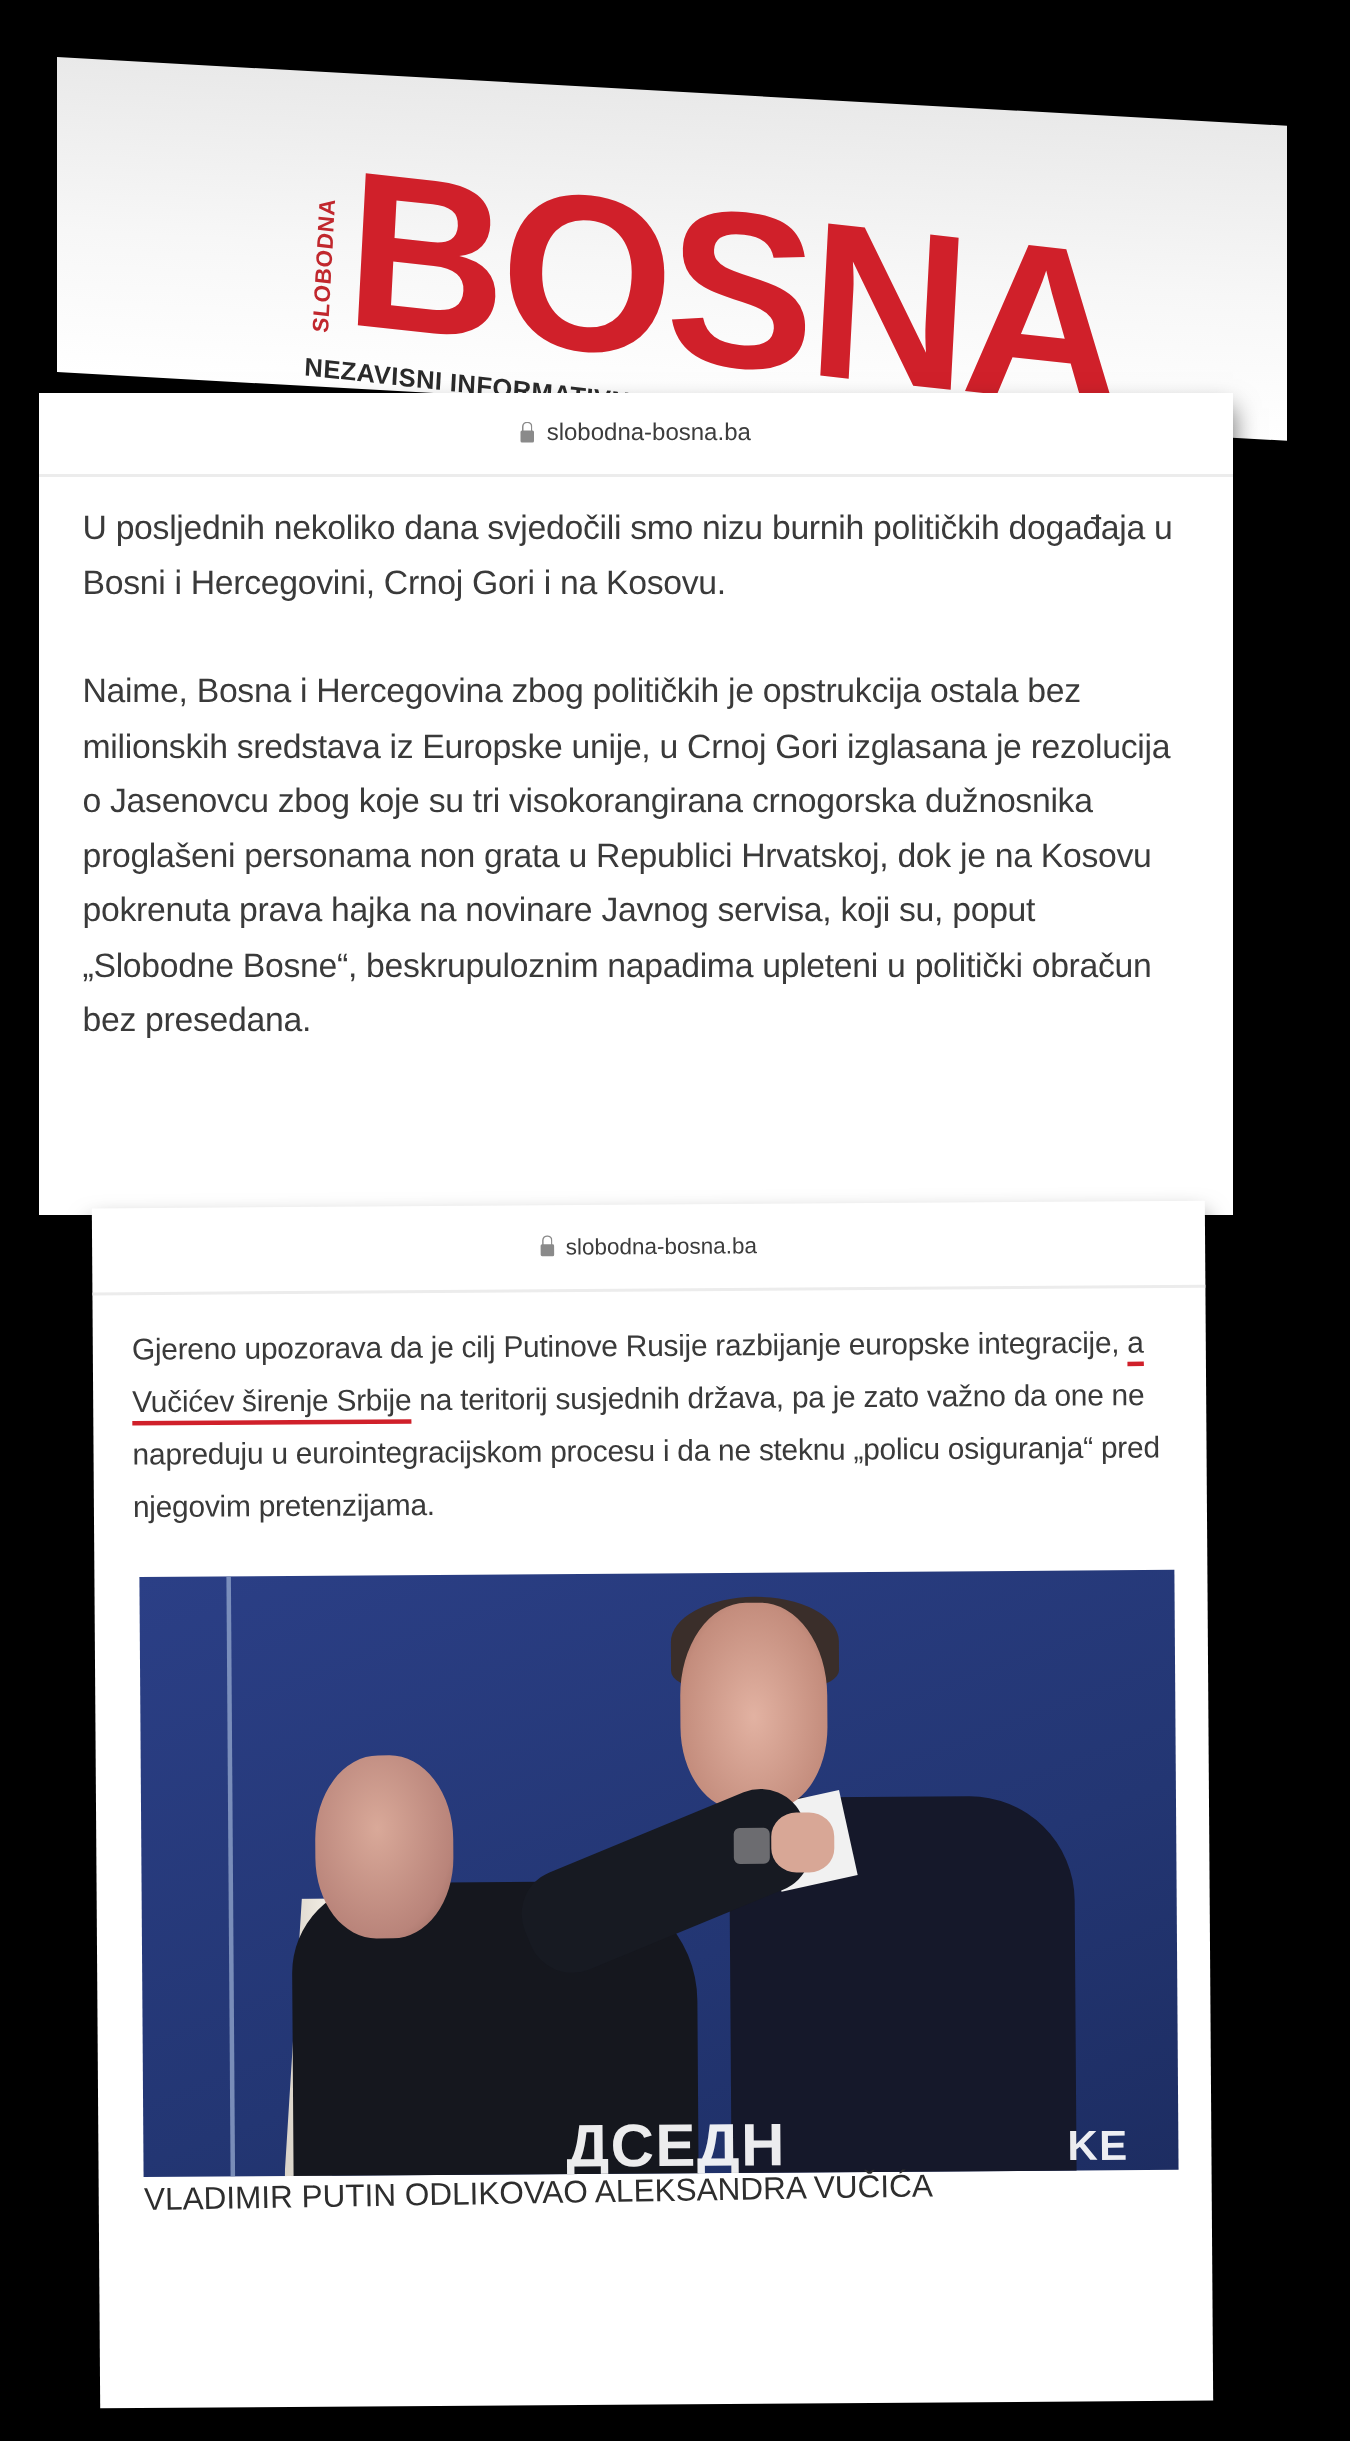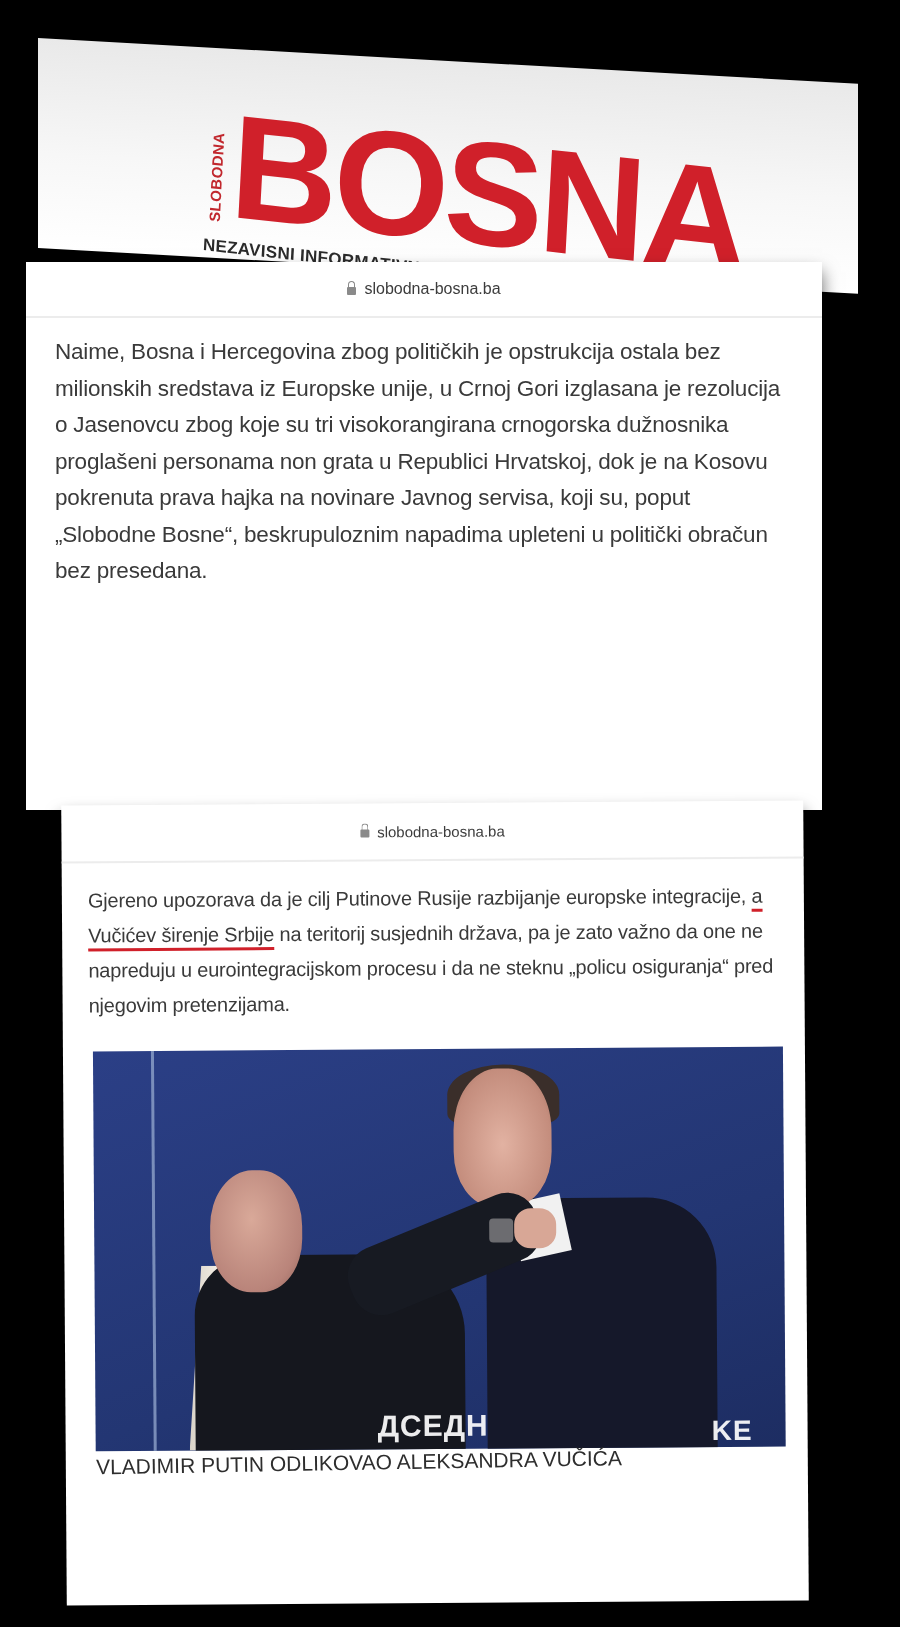--- a/index.html
+++ b/index.html
@@ -88,21 +88,21 @@
           background:#15182a; border-radius:40px 70px 0 0; }
   .person-right-collar { position:absolute; left:420px; top:150px; width:52px; height:58px;
           background:#f1f1f1; transform:rotate(-12deg); }
   .person-right-head { position:absolute; left:360px; top:20px; width:98px; height:138px;
           background:radial-gradient(ellipse at 50% 55%,#e2b2a2,#c48d7d 70%,#966659); border-radius:45% 45% 40% 40%; }
   .person-right-hair { position:absolute; left:354px; top:16px; width:112px; height:60px;
           background:#3a2e2a; border-radius:55% 55% 20% 20%; }
   .hand { position:absolute; left:420px; top:160px; width:42px; height:40px;
           background:#d8a796; border-radius:40%; }
   .watch { position:absolute; left:395px; top:170px; width:24px; height:24px; background:#6c6c70; border-radius:4px; }
-  .sign-text { position:absolute; color:#fff; font-weight:bold; font-size:30px; letter-spacing:1px; opacity:.92; }
+  .sign-text { position:absolute; color:#fff; font-weight:bold; font-size:40px; letter-spacing:1px; opacity:.92; }
   .sign-left { left:282px; top:360px; }
   .sign-right { left:616px; top:368px; font-size:28px; }
 
   .caption {
     margin:0 0 0 30px; padding-top:4px; color:#2e2e2e; font-size:21px; letter-spacing:0;
     transform:rotate(-0.6deg); transform-origin:left top;
   }
 </style>
 </head>
 <body>
@@ -116,20 +116,21 @@
     <div class="logo-sub">NEZAVISNI INFORMATIVNI PORTAL</div>
   </div>
 </div>
 
 <div class="card card1">
   <div class="urlbar">
     <span class="lock"></span>
     <span>slobodna-bosna.ba</span>
   </div>
   <div class="article">
+    <p>U posljednih nekoliko dana svjedočili smo nizu burnih političkih događaja u Bosni i Hercegovini, Crnoj Gori i na Kosovu.</p>
     <p>Naime, Bosna i Hercegovina zbog političkih je opstrukcija ostala bez milionskih sredstava iz Europske unije, u Crnoj Gori izglasana je rezolucija o Jasenovcu zbog koje su tri visokorangirana crnogorska dužnosnika proglašeni personama non grata u Republici Hrvatskoj, dok je na Kosovu pokrenuta prava hajka na novinare Javnog servisa, koji su, poput „Slobodne Bosne“, beskrupuloznim napadima upleteni u politički obračun bez presedana.</p>
   </div>
 </div>
 
 <div class="card card2">
   <div class="urlbar">
     <span class="lock"></span>
     <span>slobodna-bosna.ba</span>
   </div>
   <div class="article">

